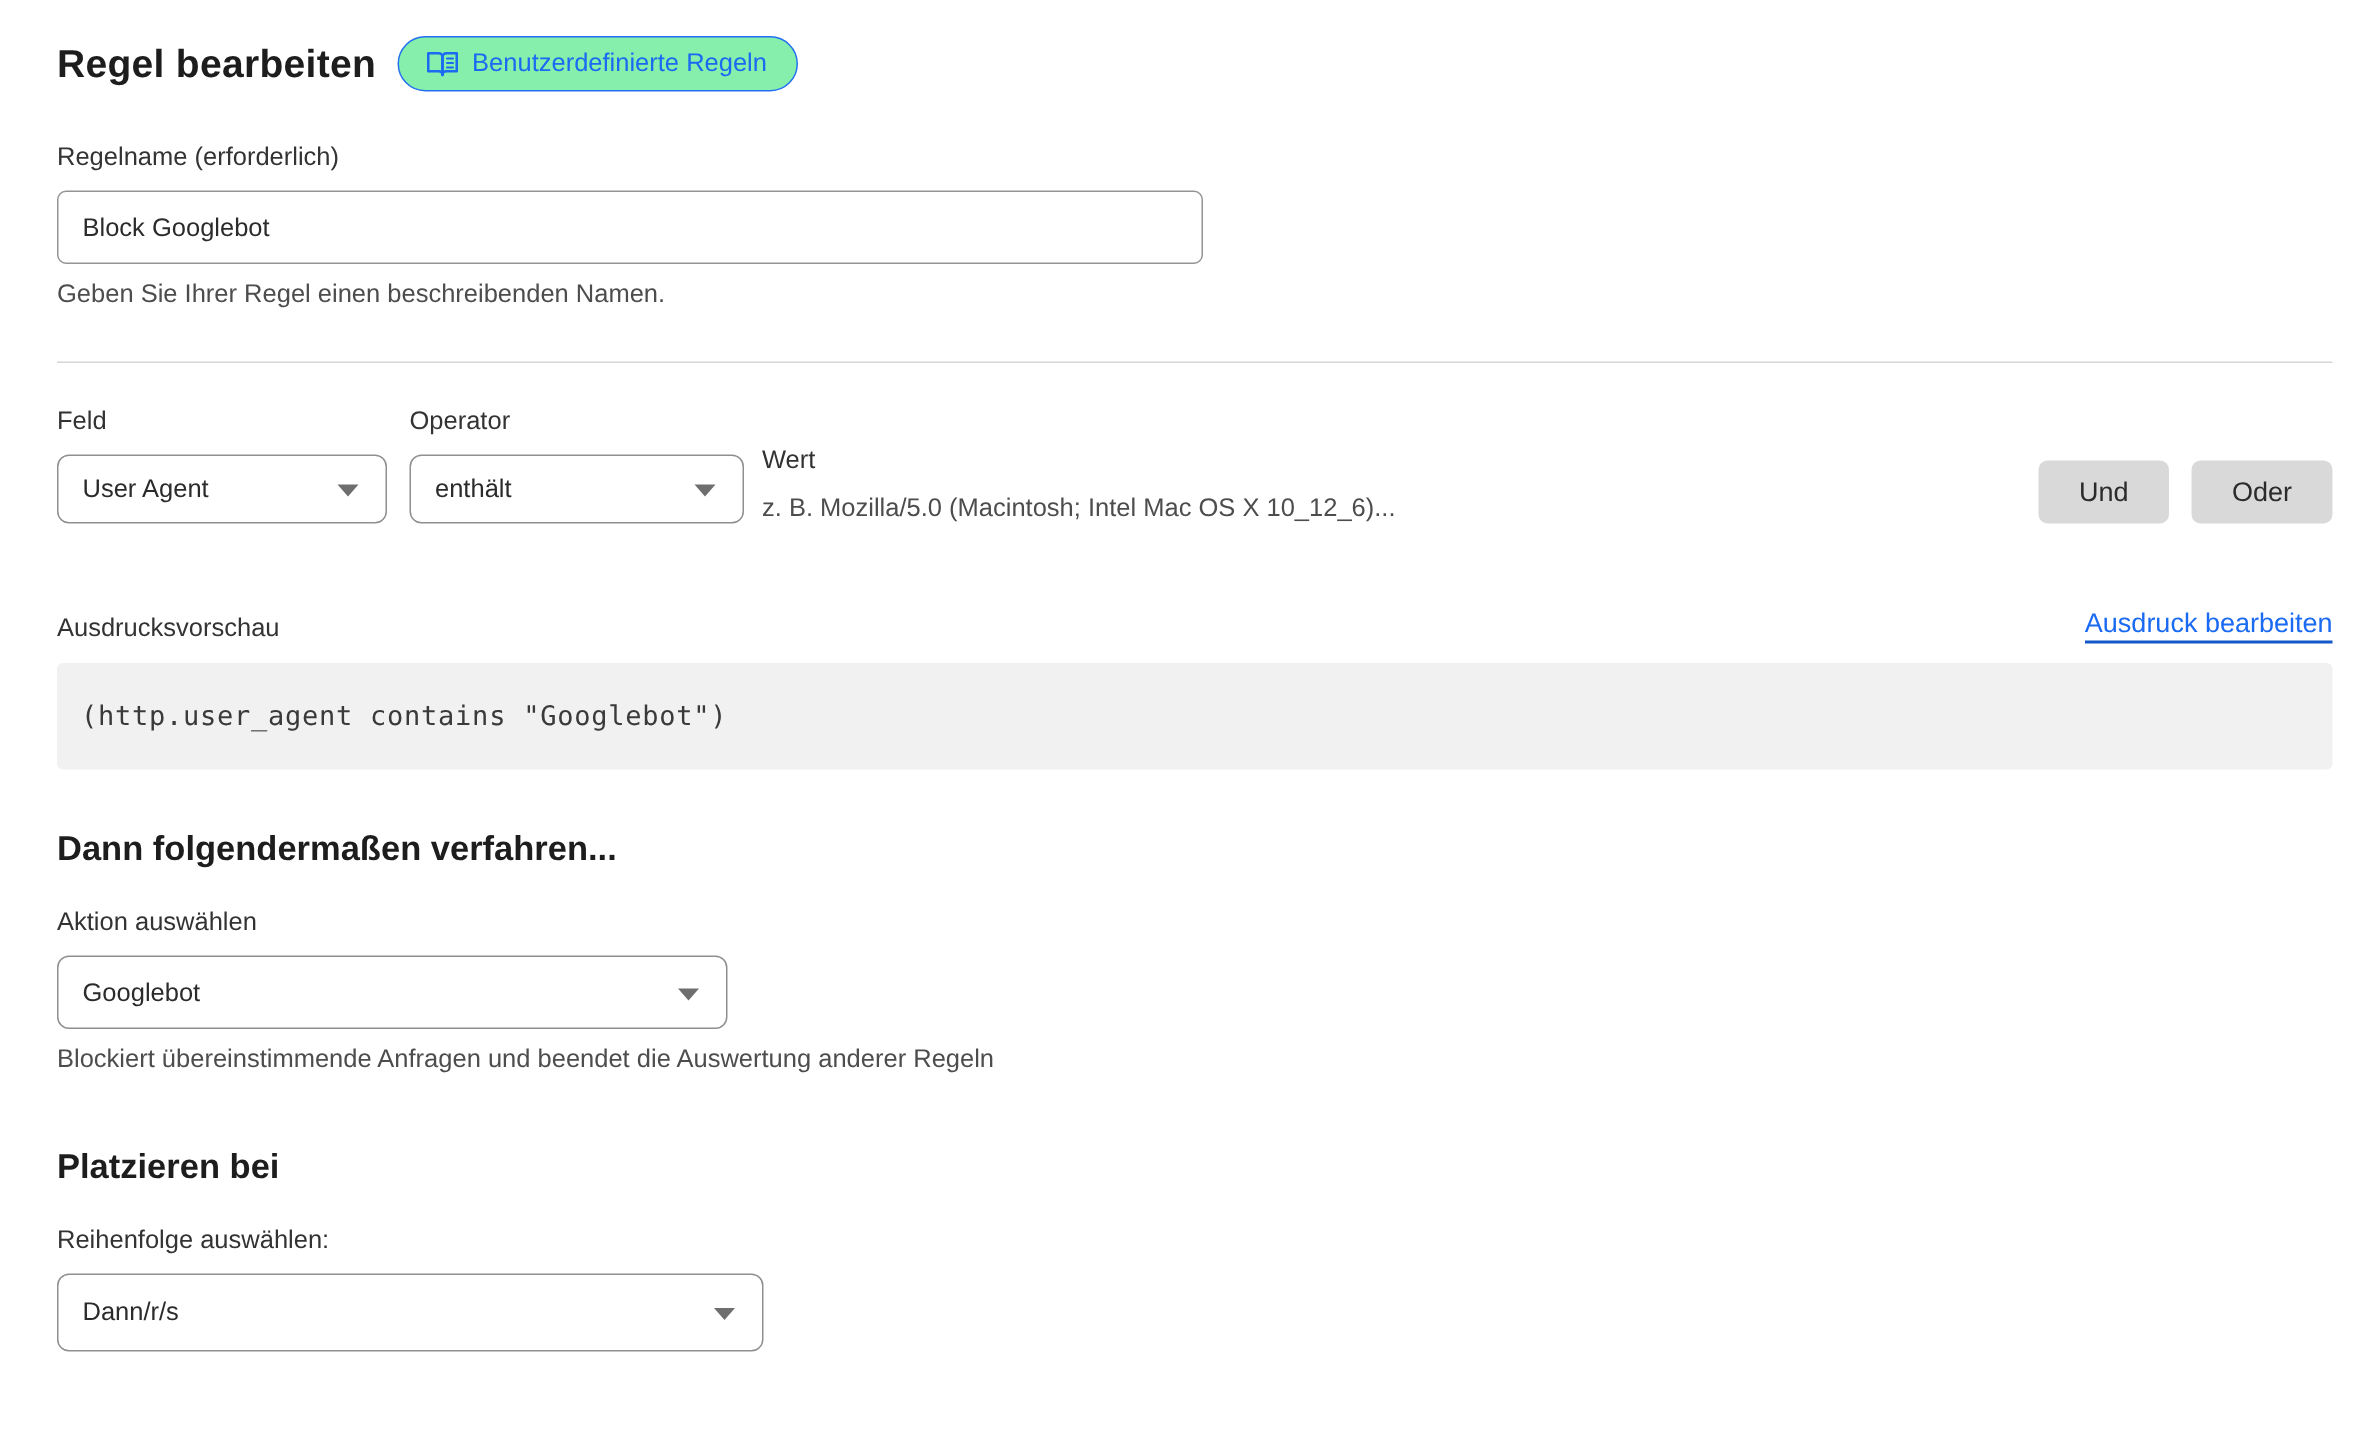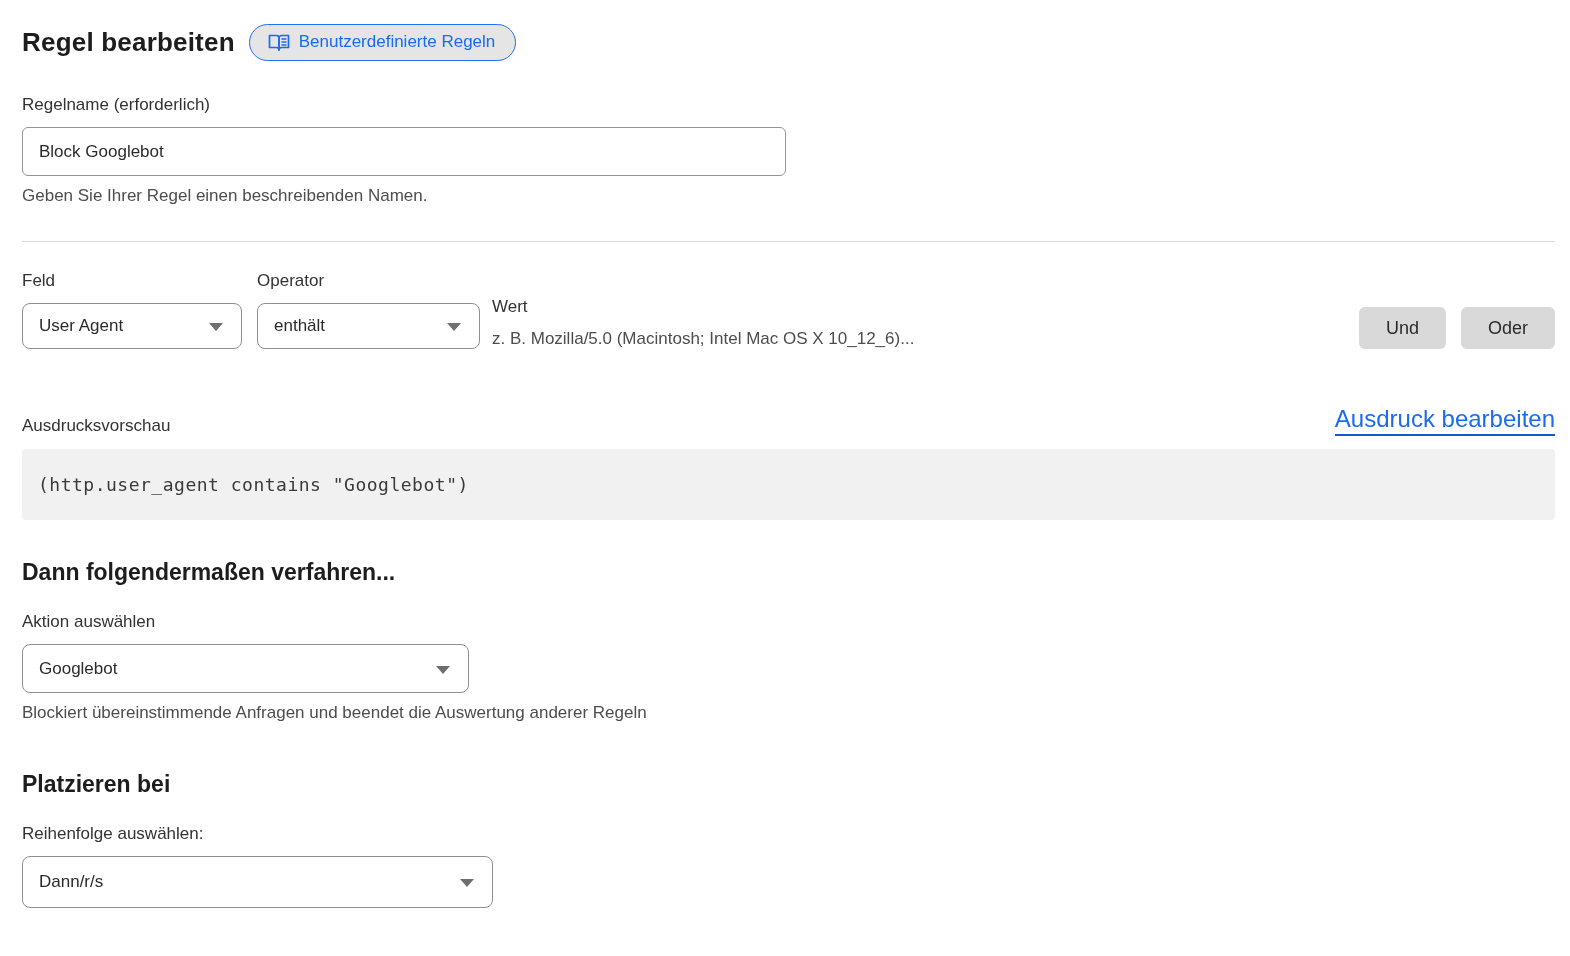--- a/index.html
+++ b/index.html
@@ -5,21 +5,21 @@
   * { box-sizing: border-box; margin: 0; padding: 0; }
   html, body {
     width: 1570px;
     height: 956px;
     background: #ffffff;
     font-family: "Liberation Sans", "DejaVu Sans", sans-serif;
     color: #333333;
     overflow: hidden;
   }
   .page {
-    padding: 24px 15px 0 22px;
+    padding: 24px 15px 0 38px;
     width: 100%;
     height: 100%;
   }
 
   
   .header-row {
     display: flex;
     align-items: center;
     gap: 14px;
   }
@@ -31,21 +31,21 @@
   }
   .badge-pill {
     display: inline-flex;
     align-items: center;
     gap: 9px;
     border: 1.5px solid #2270f1;
     border-radius: 20px;
     padding: 7px 20px 8px 18px;
     color: #1a6af2;
     font-size: 17px;
-    background: #e5e5e5;
+    background: #86efac;
     cursor: pointer;
     white-space: nowrap;
   }
   .badge-pill svg { display: block; }
 
   
   .field-label {
     font-size: 17px;
     color: #333333;
     margin-bottom: 12px;
@@ -131,21 +131,21 @@
 
   
   .expression-header {
     display: flex;
     justify-content: space-between;
     align-items: flex-end;
     margin-top: 56px;
   }
   .expression-label { font-size: 17px; color: #333333; }
   .expression-edit-link {
-    font-size: 24px;
+    font-size: 18px;
     color: #1a6af2;
     text-decoration: none;
     border-bottom: 2px solid #1558c9;
     padding-bottom: 1px;
     cursor: pointer;
   }
   .code-block {
     margin-top: 13px;
     background: #f1f1f1;
     border-radius: 4px;

